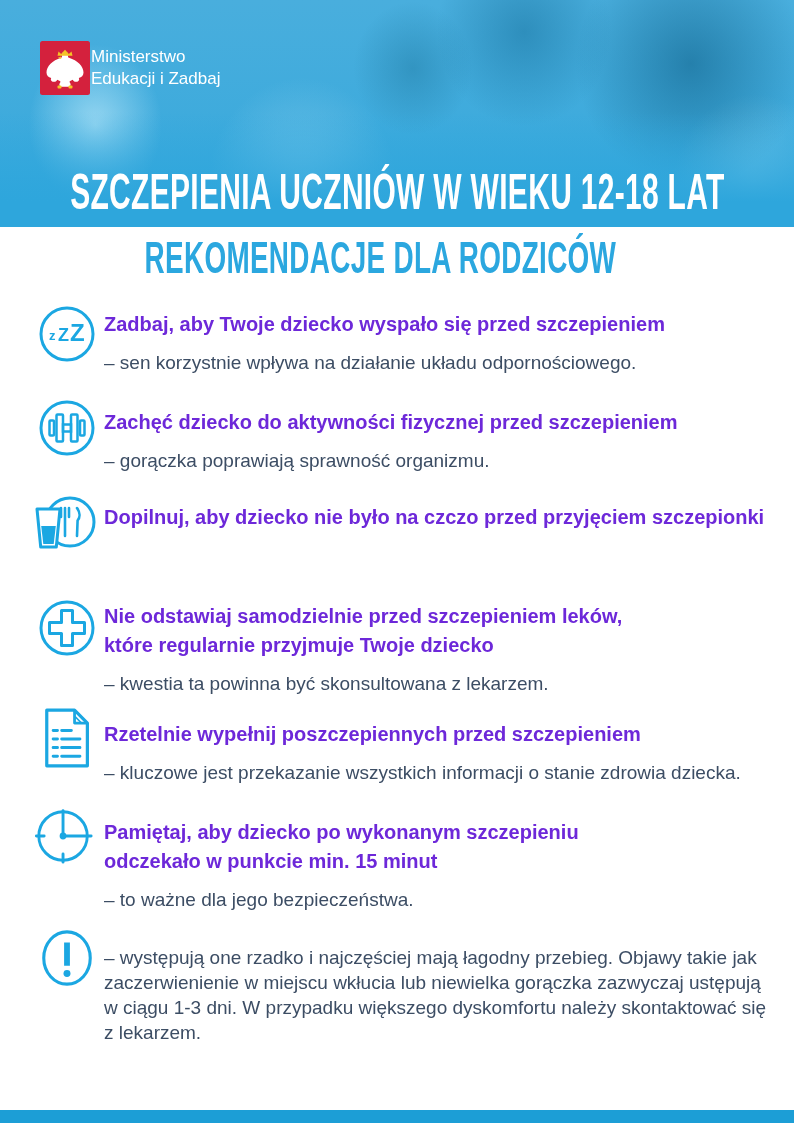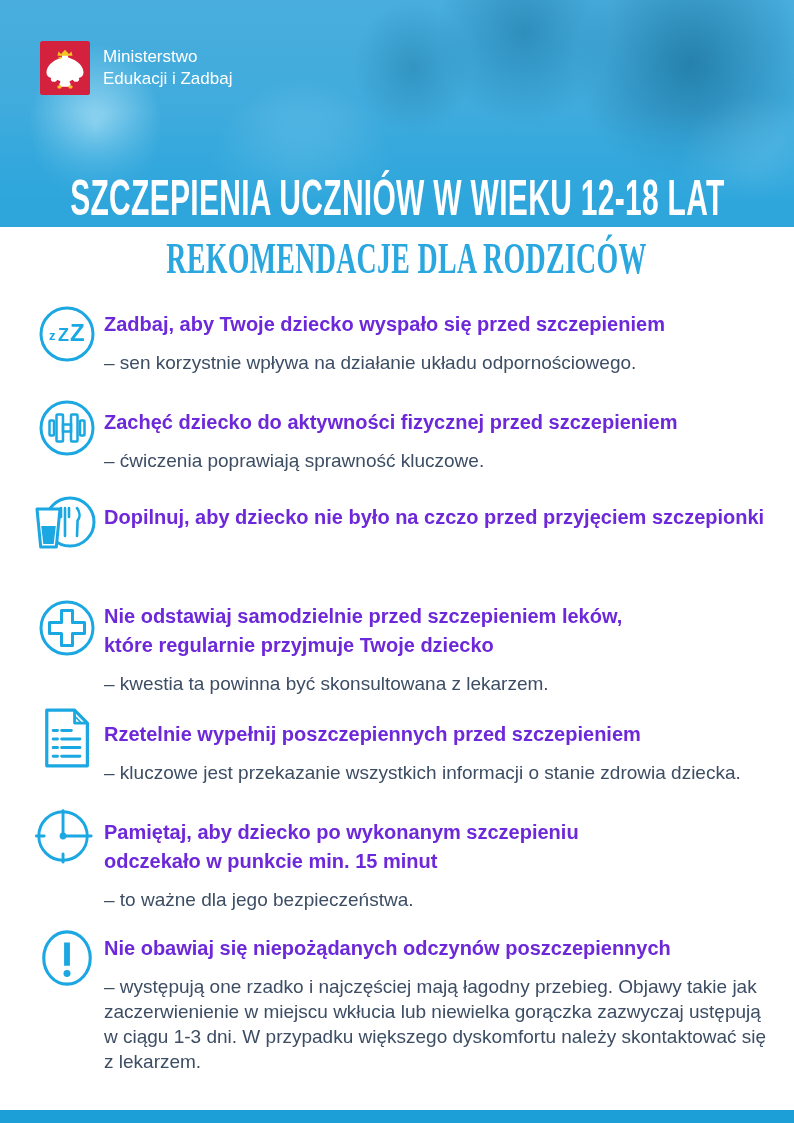--- a/index.html
+++ b/index.html
@@ -13,31 +13,31 @@
       radial-gradient(95px 115px at 12% 55%, rgba(165,222,245,.85), rgba(165,222,245,0) 70%),
       radial-gradient(135px 155px at 38% 82%, rgba(125,202,236,.80), rgba(125,202,236,0) 70%),
       radial-gradient(160px 170px at 87% 28%, rgba(12,92,132,.55), rgba(12,92,132,0) 72%),
       radial-gradient(125px 135px at 66% 14%, rgba(22,112,156,.50), rgba(22,112,156,0) 70%),
       radial-gradient(115px 125px at 95% 80%, rgba(150,215,240,.60), rgba(150,215,240,0) 70%),
       radial-gradient(85px 95px at 52% 30%, rgba(30,120,160,.45), rgba(30,120,160,0) 70%),
       linear-gradient(180deg,#49AEDD 0%,#35A8DC 100%);}
   .photo::after{content:"";position:absolute;left:0;right:0;bottom:0;height:115px;
     background:linear-gradient(180deg,rgba(46,166,220,0) 0%,#2EA6DC 78%);}
 
-  .logo{position:absolute;top:40px;left:40px;display:flex;gap:13px;align-items:center;}
+  .logo{position:absolute;top:40px;left:40px;display:flex;gap:1px;align-items:center;}
   .logo-shield{width:50px;height:56px;flex:0 0 auto;}
   .logo-text{color:#ffffff;font-size:17px;line-height:22px;font-weight:400;}
 
   .title-band{position:absolute;left:0;right:0;bottom:0;height:64px;
-    display:flex;align-items:flex-end;justify-content:center;}
+    display:flex;align-items:flex-start;justify-content:center;}
   .cond{display:inline-block;white-space:nowrap;font-weight:700;}
   .title{font-size:50px;color:#ffffff;transform:scaleX(.60);letter-spacing:.5px;}
 
   .subtitle-wrap{position:absolute;top:227px;left:0;right:0;height:62px;
-    display:flex;align-items:center;justify-content:flex-end;font-family:Liberation Serif, serif;}
+    display:flex;align-items:center;justify-content:flex-start;}
   .subtitle{font-size:45px;color:#2BA7DF;transform:scaleX(.62);letter-spacing:.5px;}
 
   
   .item{position:absolute;left:36px;width:734px;}
   .icon{position:absolute;left:0;top:0;width:62px;height:62px;}
   .content{margin-left:68px;}
   .head{color:#6d28d9;font-weight:700;font-size:20px;line-height:29px;}
   .head span{display:block;}
   .head span:empty{display:none;}
   .note{margin-top:11px;color:#3C4D64;font-size:19px;line-height:25px;max-width:678px;}
@@ -117,21 +117,21 @@
         <rect x="20.5" y="17.5" width="6.5" height="27" rx="1" fill="none" stroke="#1BA7E2" stroke-width="2.5"></rect>
         <rect x="27" y="27.5" width="8" height="7" fill="none" stroke="#1BA7E2" stroke-width="2.5"></rect>
         <rect x="35" y="17.5" width="6.5" height="27" rx="1" fill="none" stroke="#1BA7E2" stroke-width="2.5"></rect>
         <rect x="44" y="23.5" width="4.5" height="15" rx="1" fill="none" stroke="#1BA7E2" stroke-width="2.5"></rect>
       </svg>
       <div class="content">
         <div class="head">
           <span>Zachęć dziecko do aktywności fizycznej przed szczepieniem</span>
 
         </div>
-        <div class="note">– ćwiczenia poprawiają sprawność kluczowe.</div>
+        <div class="note">– gorączka poprawiają sprawność organizmu.</div>
       </div>
     </section>
 
     <section class="item i3">
       <svg class="icon" viewBox="0 0 70 62">
         <circle cx="41" cy="28" r="24" fill="none" stroke="#1BA7E2" stroke-width="3"></circle>
         <path d="M32 14 v9 M36 14 v10 M40 14 v9 M36 24 V42" fill="none" stroke="#1BA7E2" stroke-width="2.6" stroke-linecap="round"></path>
         <path d="M48 14 c3.2 4.5 3.2 9.5 .6 12.5 L48 42" fill="none" stroke="#1BA7E2" stroke-width="2.6" stroke-linecap="round"></path>
         <polygon points="8,15 31,15 27.3,53 11.7,53" fill="#ffffff" stroke="#1BA7E2" stroke-width="3" stroke-linejoin="round"></polygon>
         <polygon points="12.2,32 26.8,32 24.7,50 14.3,50" fill="#1BA7E2"></polygon>
@@ -191,21 +191,20 @@
     </section>
 
     <section class="item i7">
       <svg class="icon" viewBox="0 0 60 64">
         <ellipse cx="30" cy="32" rx="24" ry="27" fill="none" stroke="#1BA7E2" stroke-width="3.2"></ellipse>
         <path d="M30 16 V40" stroke="#1BA7E2" stroke-width="6"></path>
         <circle cx="30" cy="48" r="3.6" fill="#1BA7E2"></circle>
       </svg>
       <div class="content">
         <div class="head">
-          <span>Nie obawiaj się niepożądanych odczynów poszczepiennych</span>
         </div>
         <div class="note">– występują one rzadko i najczęściej mają łagodny przebieg. Objawy takie jak zaczerwienienie w miejscu wkłucia lub niewielka gorączka zazwyczaj ustępują w ciągu 1-3 dni. W przypadku większego dyskomfortu należy skontaktować się z lekarzem.</div>
       </div>
     </section>
 
   </main>
 
   <footer class="footer-bar"></footer>
 </div>
 

